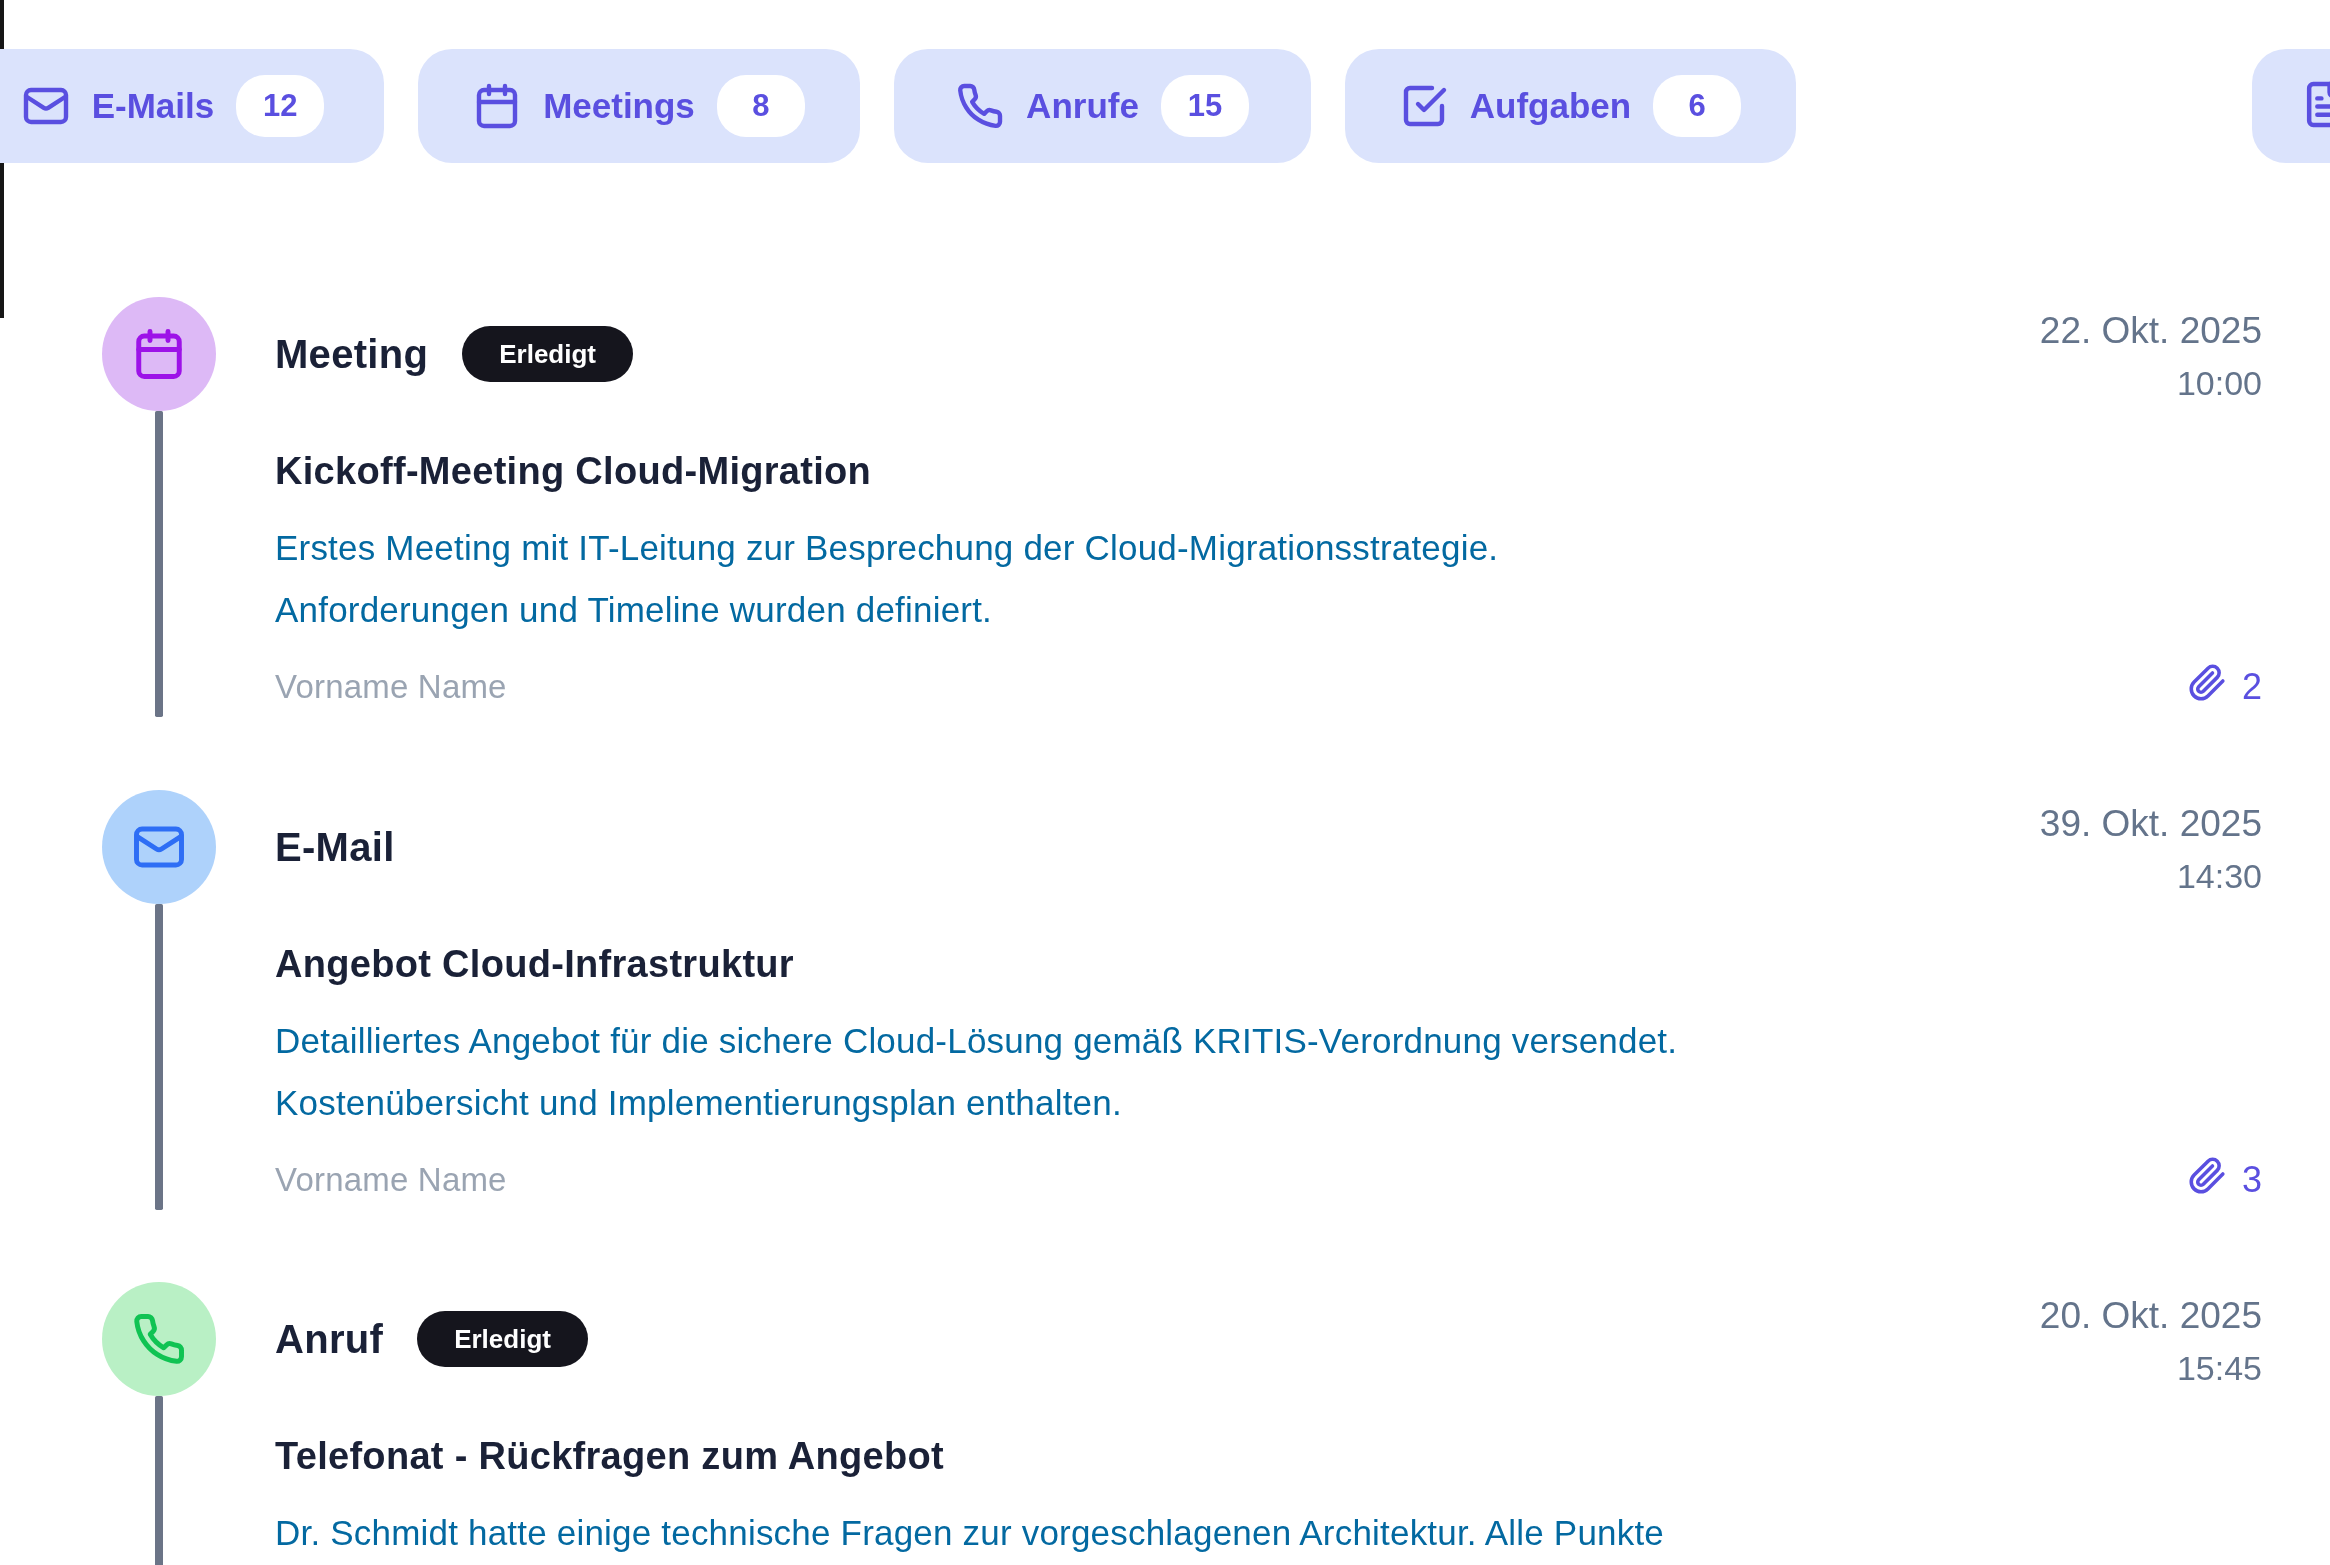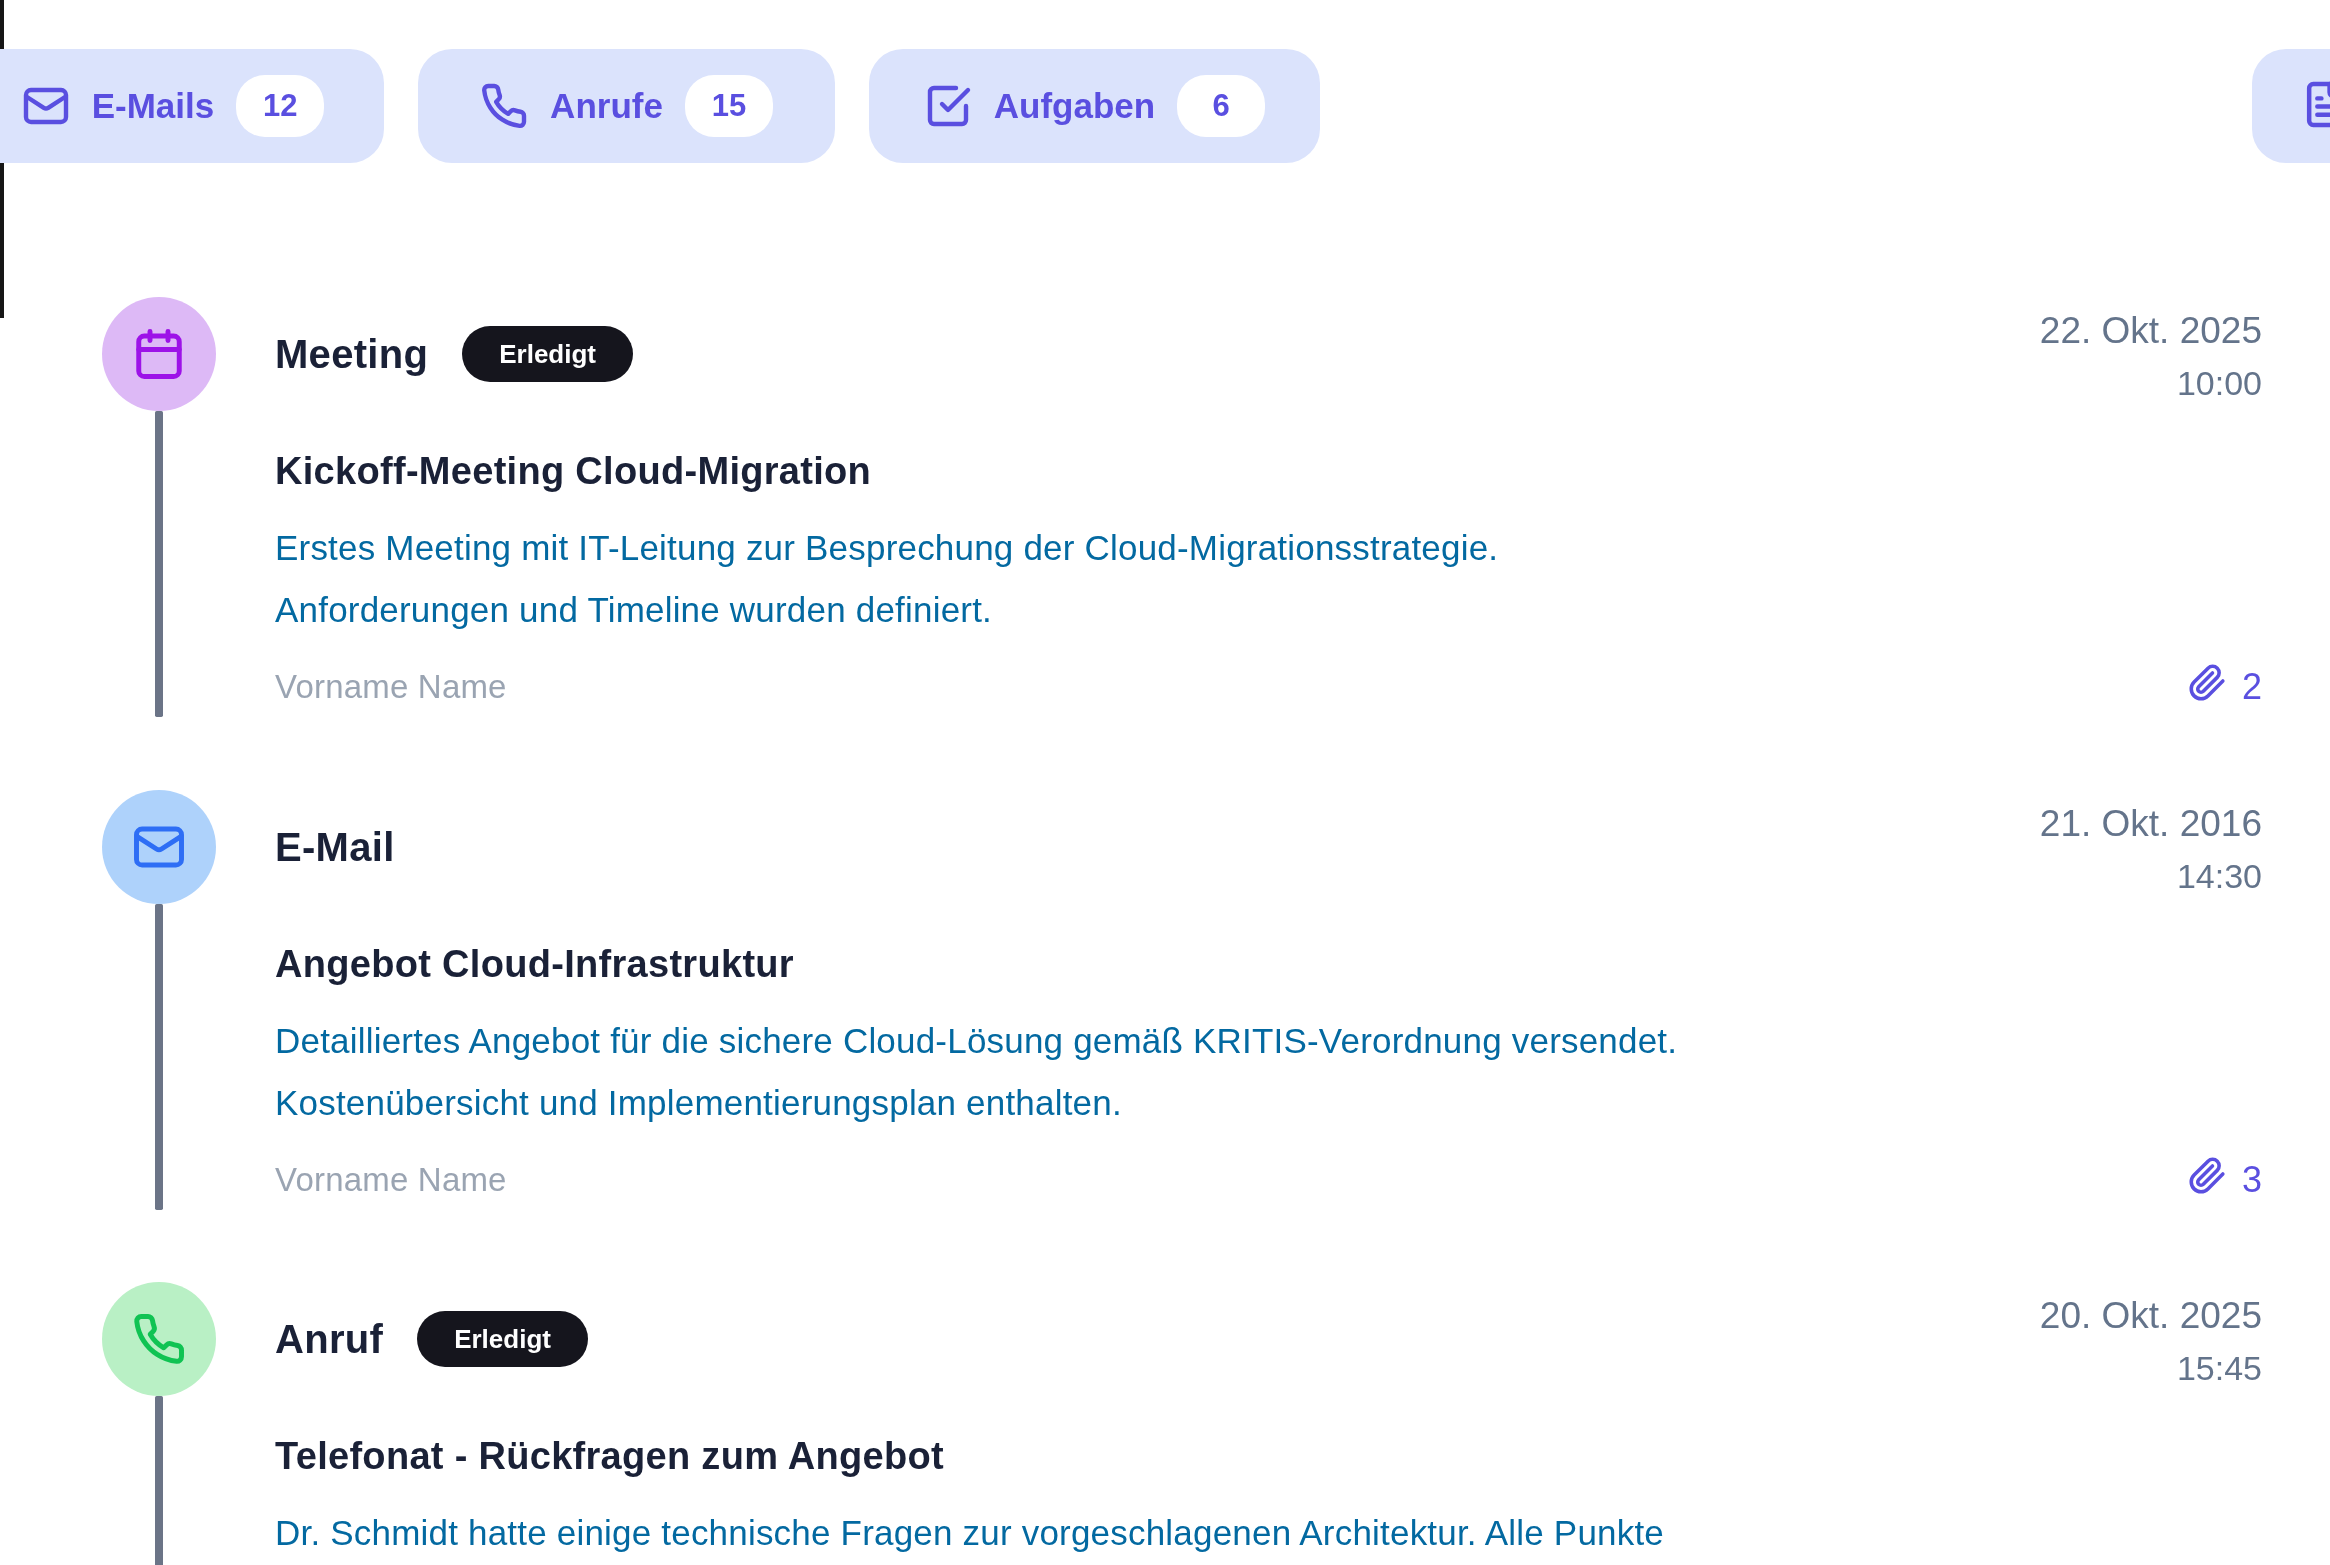--- a/index.html
+++ b/index.html
@@ -74,20 +74,31 @@
     <div class="pill pill-0">
     <span class="p-icon">
         <svg viewBox="0 0 24 24" fill="none" stroke="currentColor" stroke-width="2.2" stroke-linecap="round" stroke-linejoin="round">
           <rect x="2" y="4" width="20" height="16" rx="2.5"></rect>
           <path d="m2.5 7.5 8.4 5.4a2 2 0 0 0 2.2 0l8.4-5.4"></path>
         </svg>
       </span>
     <span class="p-label">E-Mails</span>
     <span class="p-count">12</span>
   </div>
+    <div class="pill pill-1">
+    <span class="p-icon">
+        <svg viewBox="0 0 24 24" fill="none" stroke="currentColor" stroke-width="2.2" stroke-linecap="round" stroke-linejoin="round">
+          <path d="M8 2v4M16 2v4"></path>
+          <rect x="3" y="4" width="18" height="18" rx="2.5"></rect>
+          <path d="M3 10h18"></path>
+        </svg>
+      </span>
+    <span class="p-label">Meetings</span>
+    <span class="p-count">8</span>
+  </div>
     <div class="pill pill-2">
     <span class="p-icon">
         <svg viewBox="0 0 24 24" fill="none" stroke="currentColor" stroke-width="2.2" stroke-linecap="round" stroke-linejoin="round">
           <path d="M22 16.92v3a2 2 0 0 1-2.18 2 19.79 19.79 0 0 1-8.63-3.07 19.5 19.5 0 0 1-6-6 19.79 19.79 0 0 1-3.07-8.67A2 2 0 0 1 4.11 2h3a2 2 0 0 1 2 1.72 12.84 12.84 0 0 0 .7 2.81 2 2 0 0 1-.45 2.11L8.09 9.91a16 16 0 0 0 6 6l1.27-1.27a2 2 0 0 1 2.11-.45 12.84 12.84 0 0 0 2.81.7A2 2 0 0 1 22 16.92z"></path>
         </svg>
       </span>
     <span class="p-label">Anrufe</span>
     <span class="p-count">15</span>
   </div>
     <div class="pill pill-3">
@@ -151,21 +162,21 @@
           <rect x="2" y="4" width="20" height="16" rx="2.5"></rect>
           <path d="m2.5 7.5 8.4 5.4a2 2 0 0 0 2.2 0l8.4-5.4"></path>
         </svg>
       </div>
     <div class="e-body">
       <div class="e-header">
         <span class="e-type">E-Mail</span>
 
       </div>
       <div class="e-datetime">
-        <div class="e-date">21. Okt. 2016</div>
+        <div class="e-date">39. Okt. 2025</div>
         <div class="e-time">14:30</div>
       </div>
       <div class="e-title">Angebot Cloud-Infrastruktur</div>
       <div class="e-desc">Detailliertes Angebot für die sichere Cloud-Lösung gemäß KRITIS-Verordnung versendet.
 Kostenübersicht und Implementierungsplan enthalten.</div>
       <div class="e-meta">
         <span class="e-author">Vorname Name</span>
         <span class="e-attach">
           <span class="a-icon"><svg viewBox="0 0 24 24" fill="none" stroke="currentColor" stroke-width="2.2" stroke-linecap="round" stroke-linejoin="round">
                 <path d="m21.44 11.05-9.19 9.19a6 6 0 0 1-8.49-8.49l8.57-8.57A4 4 0 1 1 18 8.84l-8.59 8.57a2 2 0 0 1-2.83-2.83l8.49-8.48"></path>

